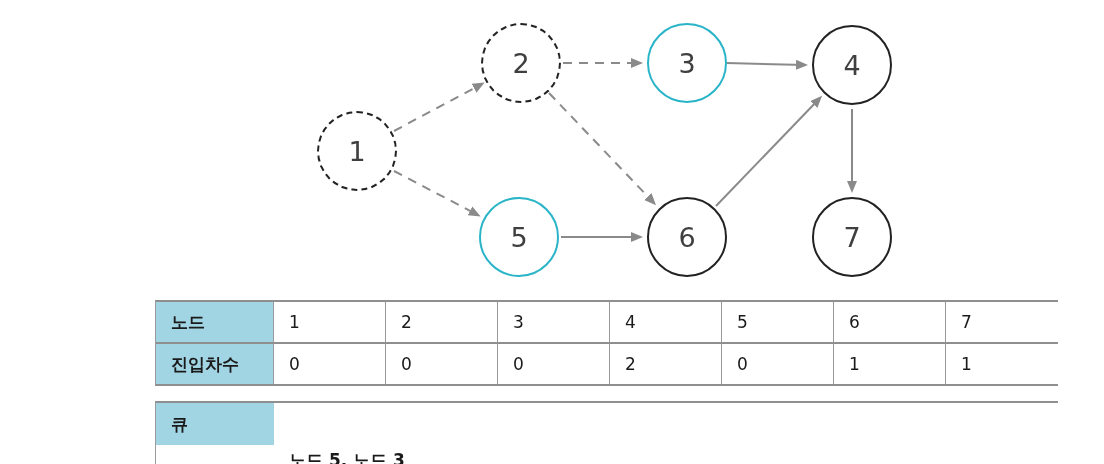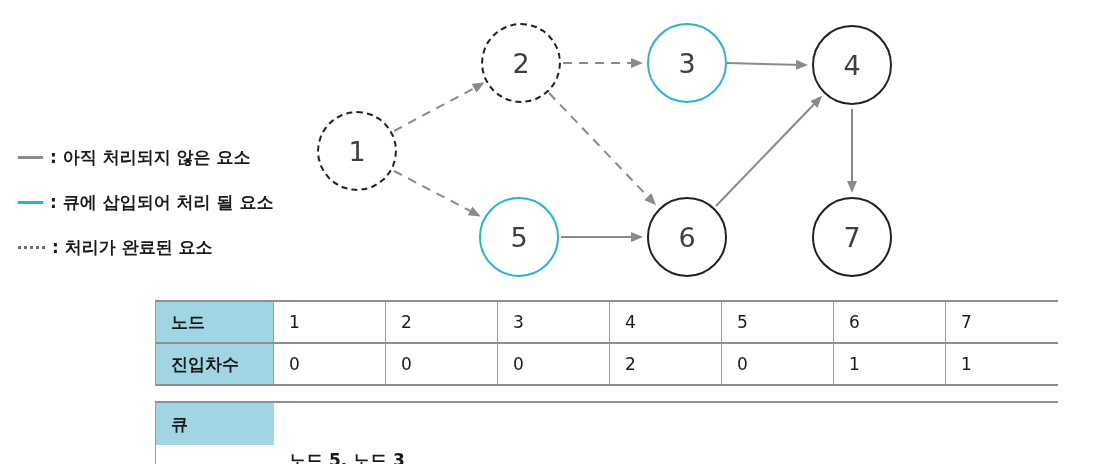--- a/index.html
+++ b/index.html
@@ -64,34 +64,20 @@
   .tbl.indeg { top: 300px; }
   .tbl.queue { top: 401px; }
   .tbl.queue .cell { height: 42px; border-right: none; }
   .tbl.queue .cell.wide { width: 784px; font-weight: 600; margin-top: 36px; }
 </style>
 </head>
 <body>
 
 <div class="canvas">
 
-  <div class="legend">
-    <div class="legend-item">
-      <span class="swatch solid-gray"></span>
-      <span>: 아직 처리되지 않은 요소</span>
-    </div>
-    <div class="legend-item">
-      <span class="swatch solid-cyan"></span>
-      <span>: 큐에 삽입되어 처리 될 요소</span>
-    </div>
-    <div class="legend-item">
-      <span class="swatch dotted-gray"></span>
-      <span>: 처리가 완료된 요소</span>
-    </div>
-  </div>
 
   <svg class="edges" viewBox="0 0 1104 464">
     <defs>
       <marker id="arrow" markerWidth="14" markerHeight="12" refX="9" refY="5" orient="auto" markerUnits="userSpaceOnUse">
         <path d="M0,0 L12,5 L0,10 Z" fill="#8a8a8a"></path>
       </marker>
     </defs>
     <line class="edge dashed" x1="394" y1="131" x2="482" y2="84" marker-end="url(#arrow)"></line>
     <line class="edge dashed" x1="394" y1="171" x2="478" y2="215" marker-end="url(#arrow)"></line>
     <line class="edge dashed" x1="563" y1="63" x2="640" y2="63" marker-end="url(#arrow)"></line>

